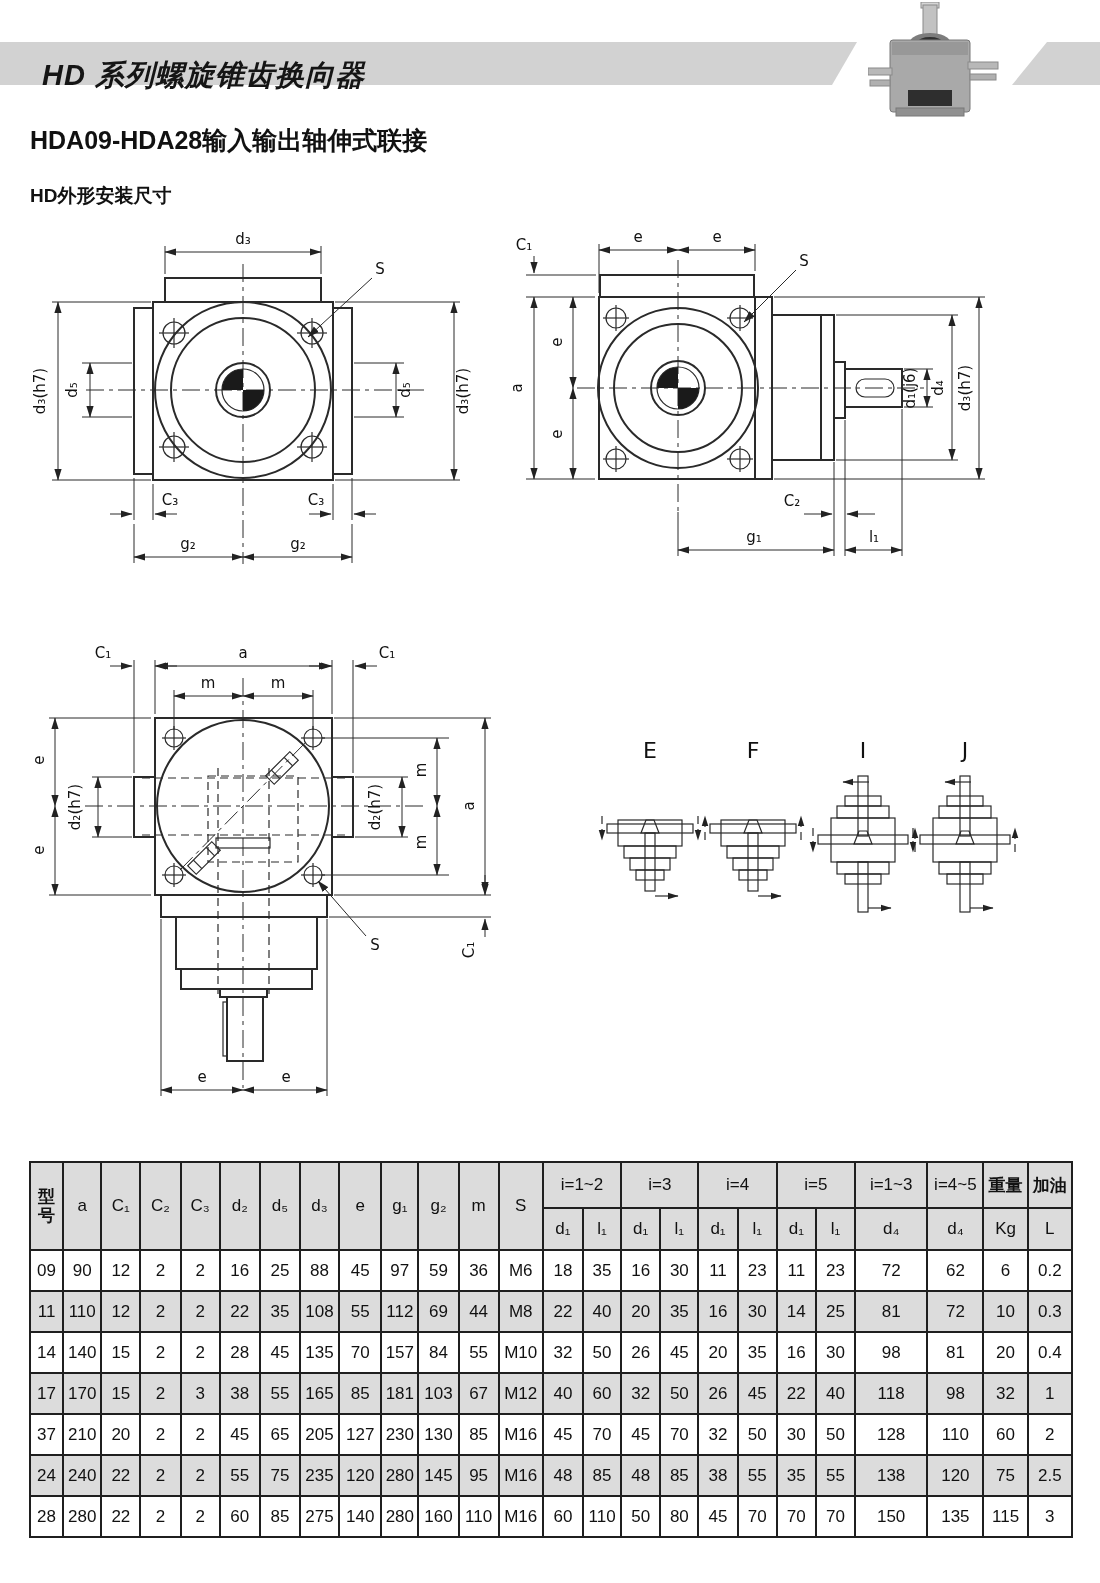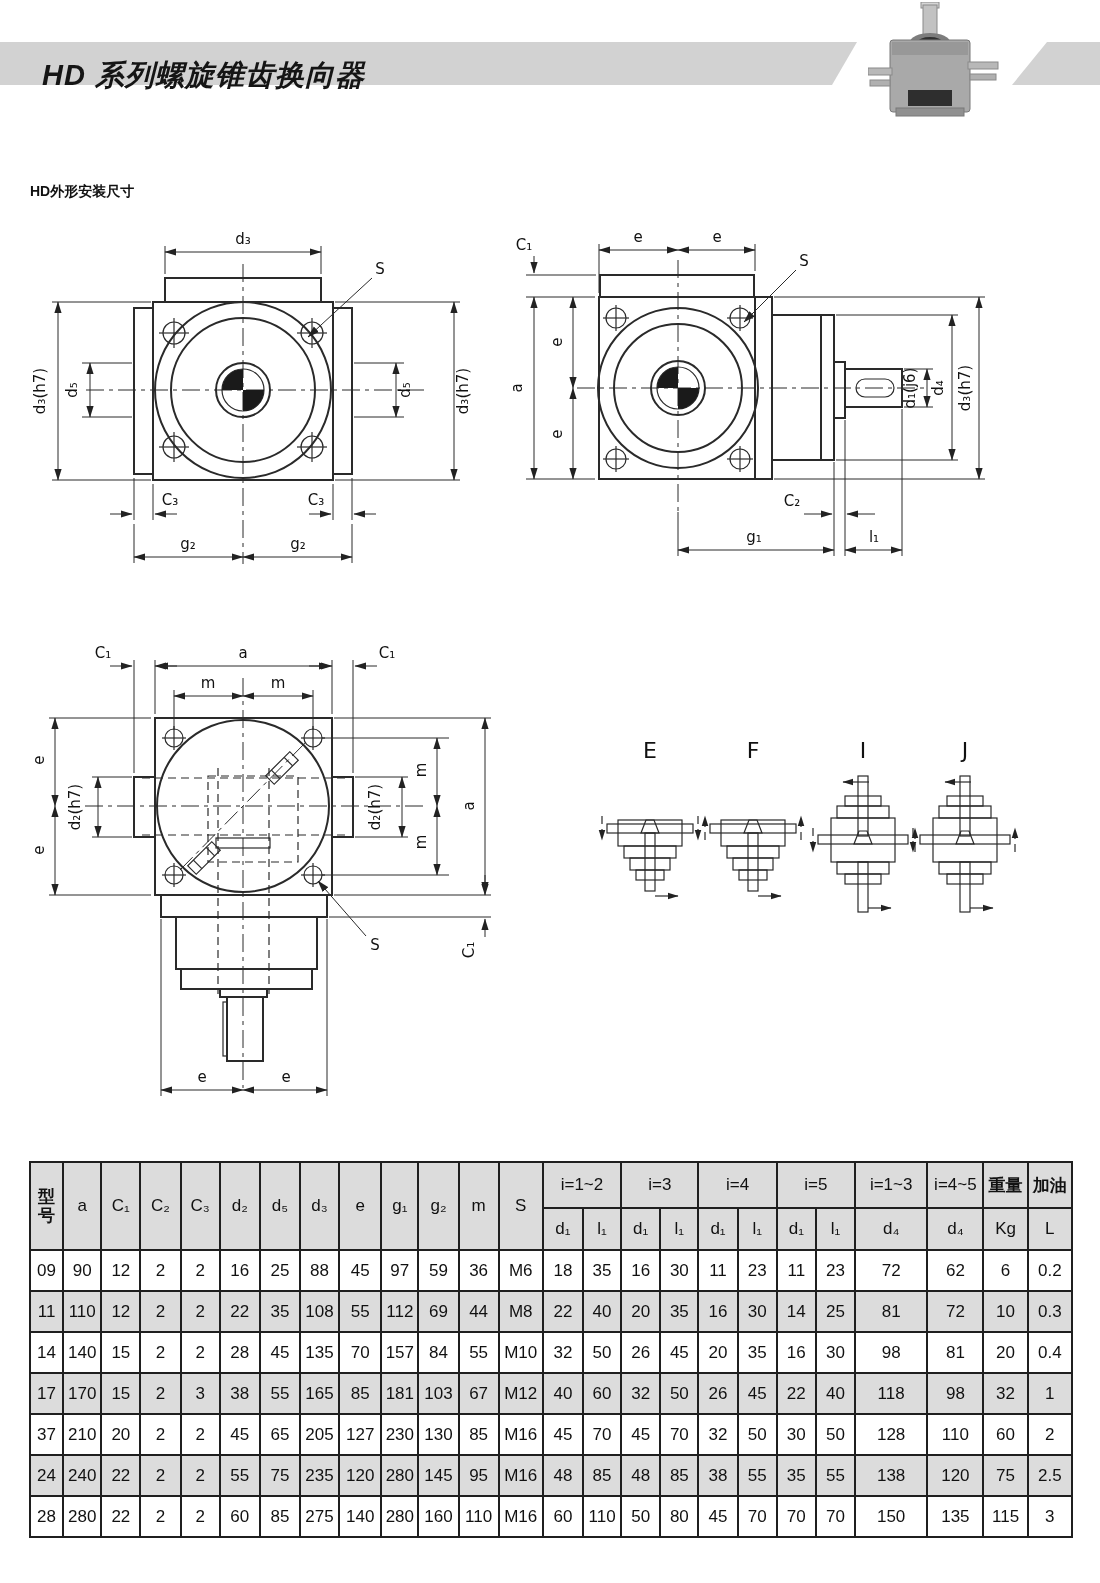--- a/index.html
+++ b/index.html
@@ -15,21 +15,21 @@
   .band-right {
     position:absolute; left:1012px; top:42px; width:88px; height:43px; background:#d2d2d2;
     clip-path:polygon(35px 0, 88px 0, 88px 43px, 0 43px);
   }
   .banner-title {
     position:absolute; left:30px; top:42px; height:26px; line-height:43px; margin:12px;
     font-size:29px; font-weight:bold; font-style:italic; letter-spacing:1px; color:#151515;
   }
   .product-photo { position:absolute; left:868px; top:2px; }
   .section-title { position:absolute; left:30px; top:124px; margin:0; font-size:25px; font-weight:bold; }
-  .sub-title { position:absolute; left:30px; top:183px; margin:0; font-size:14px; font-weight:bold; }
+  .sub-title { position:absolute; left:30px; top:183px; margin:0; font-size:19px; font-weight:bold; }
 
   
   .drawing { position:absolute; }
   .body  { fill:none; stroke:#2a2a2a; stroke-width:2; }
   .thin  { fill:none; stroke:#2a2a2a; stroke-width:1.2; }
   .dim   { fill:none; stroke:#2a2a2a; stroke-width:1; }
   .ext   { fill:none; stroke:#2a2a2a; stroke-width:1; }
   .cl    { fill:none; stroke:#2a2a2a; stroke-width:1; stroke-dasharray:18 5 4 5; }
   .hid   { fill:none; stroke:#2a2a2a; stroke-width:1.2; stroke-dasharray:8 5; }
   .lbl   { font-family:"DejaVu Sans","Liberation Sans",sans-serif; font-size:15px; fill:#111; }
@@ -76,20 +76,21 @@
       <rect x="24" y="40" width="76" height="13" fill="#989898"></rect>
       <rect x="0" y="66" width="24" height="7" fill="#b8b8b8" stroke="#8a8a8a"></rect>
       <rect x="2" y="78" width="20" height="6" fill="#b0b0b0" stroke="#8a8a8a"></rect>
       <rect x="100" y="60" width="30" height="7" fill="#b8b8b8" stroke="#8a8a8a"></rect>
       <rect x="102" y="72" width="26" height="6" fill="#b0b0b0" stroke="#8a8a8a"></rect>
       <rect x="40" y="88" width="44" height="16" fill="#2e2e2e"></rect>
       <rect x="28" y="106" width="68" height="8" fill="#909090" stroke="#787878"></rect>
     </g>
   </svg>
 
+  <h2 class="section-title">HDA09-HDA28输入输出轴伸式联接</h2>
   <h3 class="sub-title">HD外形安装尺寸</h3>
 
   <svg class="drawing" style="left:28px; top:212px;" width="458" height="362" viewBox="0 0 458 362">
     <defs>
       <marker id="arF" viewBox="0 0 10 7" refX="9.5" refY="3.5" markerWidth="12" markerHeight="8.5" orient="auto-start-reverse" markerUnits="userSpaceOnUse">
         <path d="M0,0.4 L10,3.5 L0,6.6 Z" fill="#222"></path>
       </marker>
     </defs>
     <g>
       <line class="cl" x1="58" y1="178" x2="397" y2="178"></line>

